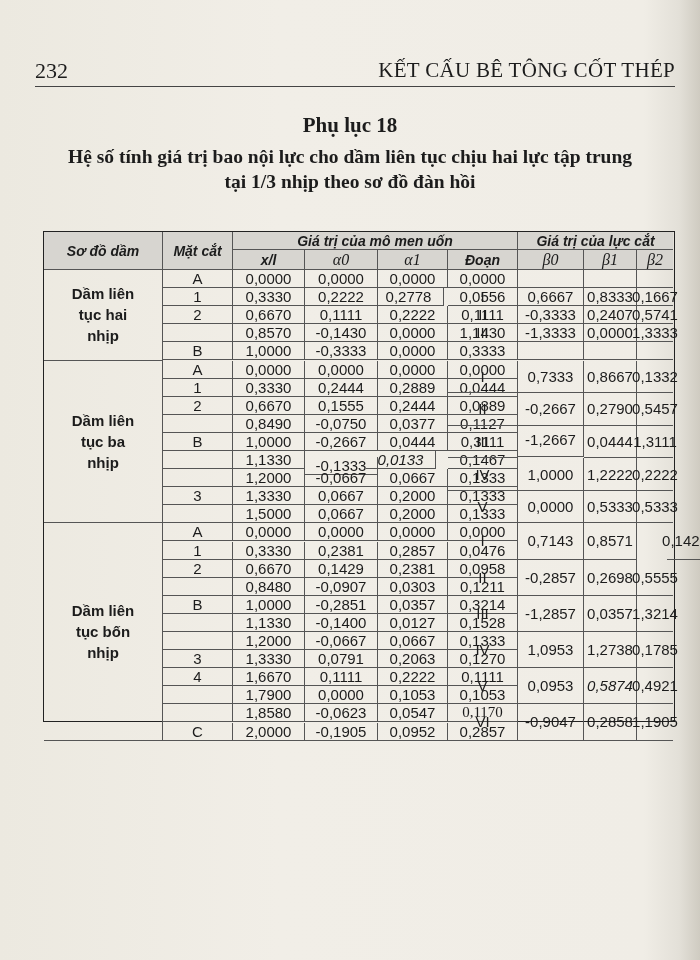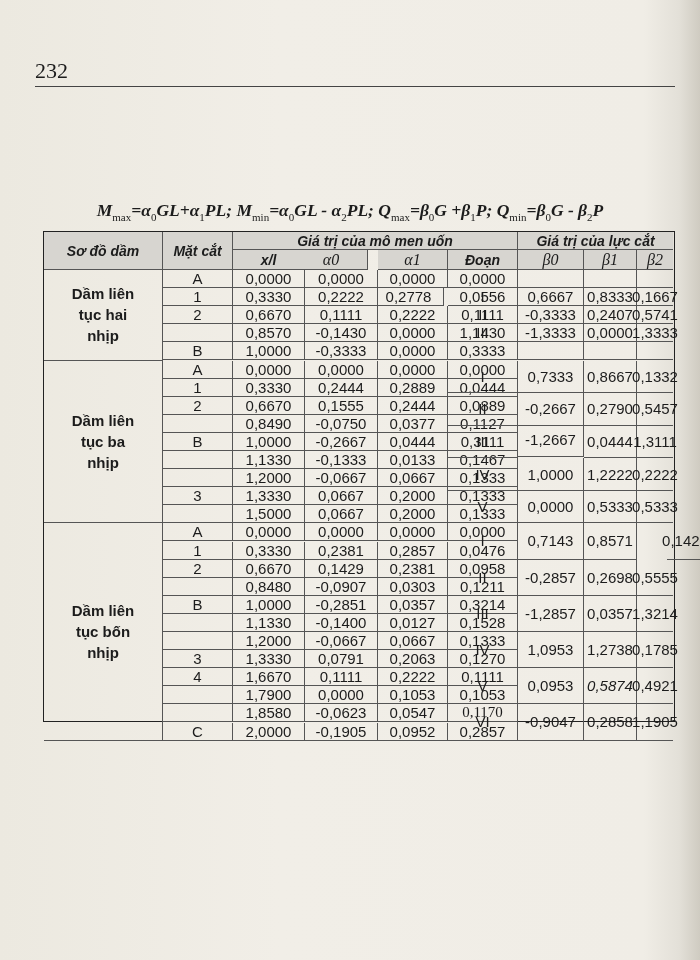--- a/index.html
+++ b/index.html
@@ -51,34 +51,37 @@
   .hdr.g { font-weight:normal; font-style:italic; font-family:"Liberation Serif", serif; font-size:16px; }
   .beam { font-weight:bold; white-space:normal; line-height:21px; font-size:15px; }
   .noright { border-right:none; }
 </style>
 </head>
 <body>
 
 <div class="page">
   <div class="running-head">
     <span class="page-num">232</span>
+    <span class="book-title">KẾT CẤU BÊ TÔNG CỐT THÉP</span>
   </div>
 
-  <div class="formula">
-    <span>M<sub>max</sub>=α<sub>0</sub>GL+α<sub>1</sub>PL; M<sub>min</sub>=α<sub>0</sub>GL - α<sub>2</sub>PL; Q<sub>max</sub>=β<sub>0</sub>G +β<sub>1</sub>P; Q<sub>min</sub>=β<sub>0</sub>G - β<sub>2</sub>P</span>
+  <div class="appendix-title">Phụ lục 18</div>
+  <div class="subtitle">
+    <div>Hệ số tính giá trị bao nội lực cho dầm liên tục chịu hai lực tập trung</div>
+    <div>tại 1/3 nhịp theo sơ đồ đàn hồi</div>
   </div>
 
   <div class="tbl-wrap">
     <div class="grid" id="grid">
         <div class="cell hdr" style="left: 0px; top: 0px; width: 119px; height: 38px; white-space: normal;">Sơ đồ dầm</div>
         <div class="cell hdr" style="left: 119px; top: 0px; width: 70px; height: 38px; white-space: normal;">Mặt cắt</div>
         <div class="cell hdr" style="left: 189px; top: 0px; width: 285px; height: 18px;">Giá trị của mô men uốn</div>
         <div class="cell hdr noright" style="left: 474px; top: 0px; width: 155px; height: 18px;">Giá trị của lực cắt</div>
         <div class="cell hdr" style="left: 189px; top: 18px; width: 72px; height: 20px;">x/l</div>
-        <div class="cell hdr g" style="left: 251px; top: 18px; width: 73px; height: 20px;">α0</div>
+        <div class="cell hdr g" style="left: 261px; top: 18px; width: 73px; height: 20px;">α0</div>
         <div class="cell hdr g" style="left: 334px; top: 18px; width: 70px; height: 20px;">α1</div>
         <div class="cell hdr g" style="left: 404px; top: 18px; width: 70px; height: 20px;">α2</div>
         <div class="cell hdr" style="left: 404px; top: 18px; width: 70px; height: 20px;">Đoạn</div>
         <div class="cell hdr g" style="left: 474px; top: 18px; width: 66px; height: 20px;">β0</div>
         <div class="cell hdr g" style="left: 540px; top: 18px; width: 53px; height: 20px;">β1</div>
         <div class="cell hdr g noright" style="left: 593px; top: 18px; width: 36px; height: 20px;">β2</div>
         <div class="cell beam" style="left: 0px; top: 38px; width: 119px; height: 90.5px; padding: 0px 22px;">Dầm liên tục hai nhịp</div>
         <div class="cell " style="left: 119px; top: 38px; width: 70px; height: 18.1px;">A</div>
         <div class="cell " style="left: 189px; top: 38px; width: 72px; height: 18.1px;">0,0000</div>
         <div class="cell " style="left: 261px; top: 38px; width: 73px; height: 18.1px;">0,0000</div>
@@ -145,22 +148,22 @@
         <div class="cell " style="left: 261px; top: 182.8px; width: 73px; height: 18.1px;">-0,0750</div>
         <div class="cell " style="left: 334px; top: 182.8px; width: 70px; height: 18.1px;">0,0377</div>
         <div class="cell " style="left: 404px; top: 182.8px; width: 70px; height: 18.1px;">0,1127</div>
         <div class="cell " style="left: 119px; top: 200.9px; width: 70px; height: 18.1px;">B</div>
         <div class="cell " style="left: 189px; top: 200.9px; width: 72px; height: 18.1px;">1,0000</div>
         <div class="cell " style="left: 261px; top: 200.9px; width: 73px; height: 18.1px;">-0,2667</div>
         <div class="cell " style="left: 334px; top: 200.9px; width: 70px; height: 18.1px;">0,0444</div>
         <div class="cell " style="left: 404px; top: 200.9px; width: 70px; height: 18.1px;">0,3111</div>
         <div class="cell " style="left: 119px; top: 219px; width: 70px; height: 18.1px;"></div>
         <div class="cell " style="left: 189px; top: 219px; width: 72px; height: 18.1px;">1,1330</div>
-        <div class="cell " style="left: 261px; top: 219px; width: 73px; height: 18.1px;">-0,1333</div>
-        <div class="cell " style="left: 334px; top: 219px; width: 70px; height: 18.1px;">0,0133</div>
+        <div class="cell " style="left: 261px; top: 225px; width: 73px; height: 18.1px;">-0,1333</div>
+        <div class="cell " style="left: 322px; top: 219px; width: 70px; height: 18.1px; font-style: italic;">0,0133</div>
         <div class="cell " style="left: 404px; top: 219px; width: 70px; height: 18.1px;">0,1467</div>
         <div class="cell " style="left: 119px; top: 237.1px; width: 70px; height: 18.1px;"></div>
         <div class="cell " style="left: 189px; top: 237.1px; width: 72px; height: 18.1px;">1,2000</div>
         <div class="cell " style="left: 261px; top: 237.1px; width: 73px; height: 18.1px;">-0,0667</div>
         <div class="cell " style="left: 334px; top: 237.1px; width: 70px; height: 18.1px;">0,0667</div>
         <div class="cell " style="left: 404px; top: 237.1px; width: 70px; height: 18.1px;">0,1333</div>
         <div class="cell " style="left: 119px; top: 255.2px; width: 70px; height: 18.1px;">3</div>
         <div class="cell " style="left: 189px; top: 255.2px; width: 72px; height: 18.1px;">1,3330</div>
         <div class="cell " style="left: 261px; top: 255.2px; width: 73px; height: 18.1px;">0,0667</div>
         <div class="cell " style="left: 334px; top: 255.2px; width: 70px; height: 18.1px;">0,2000</div>

